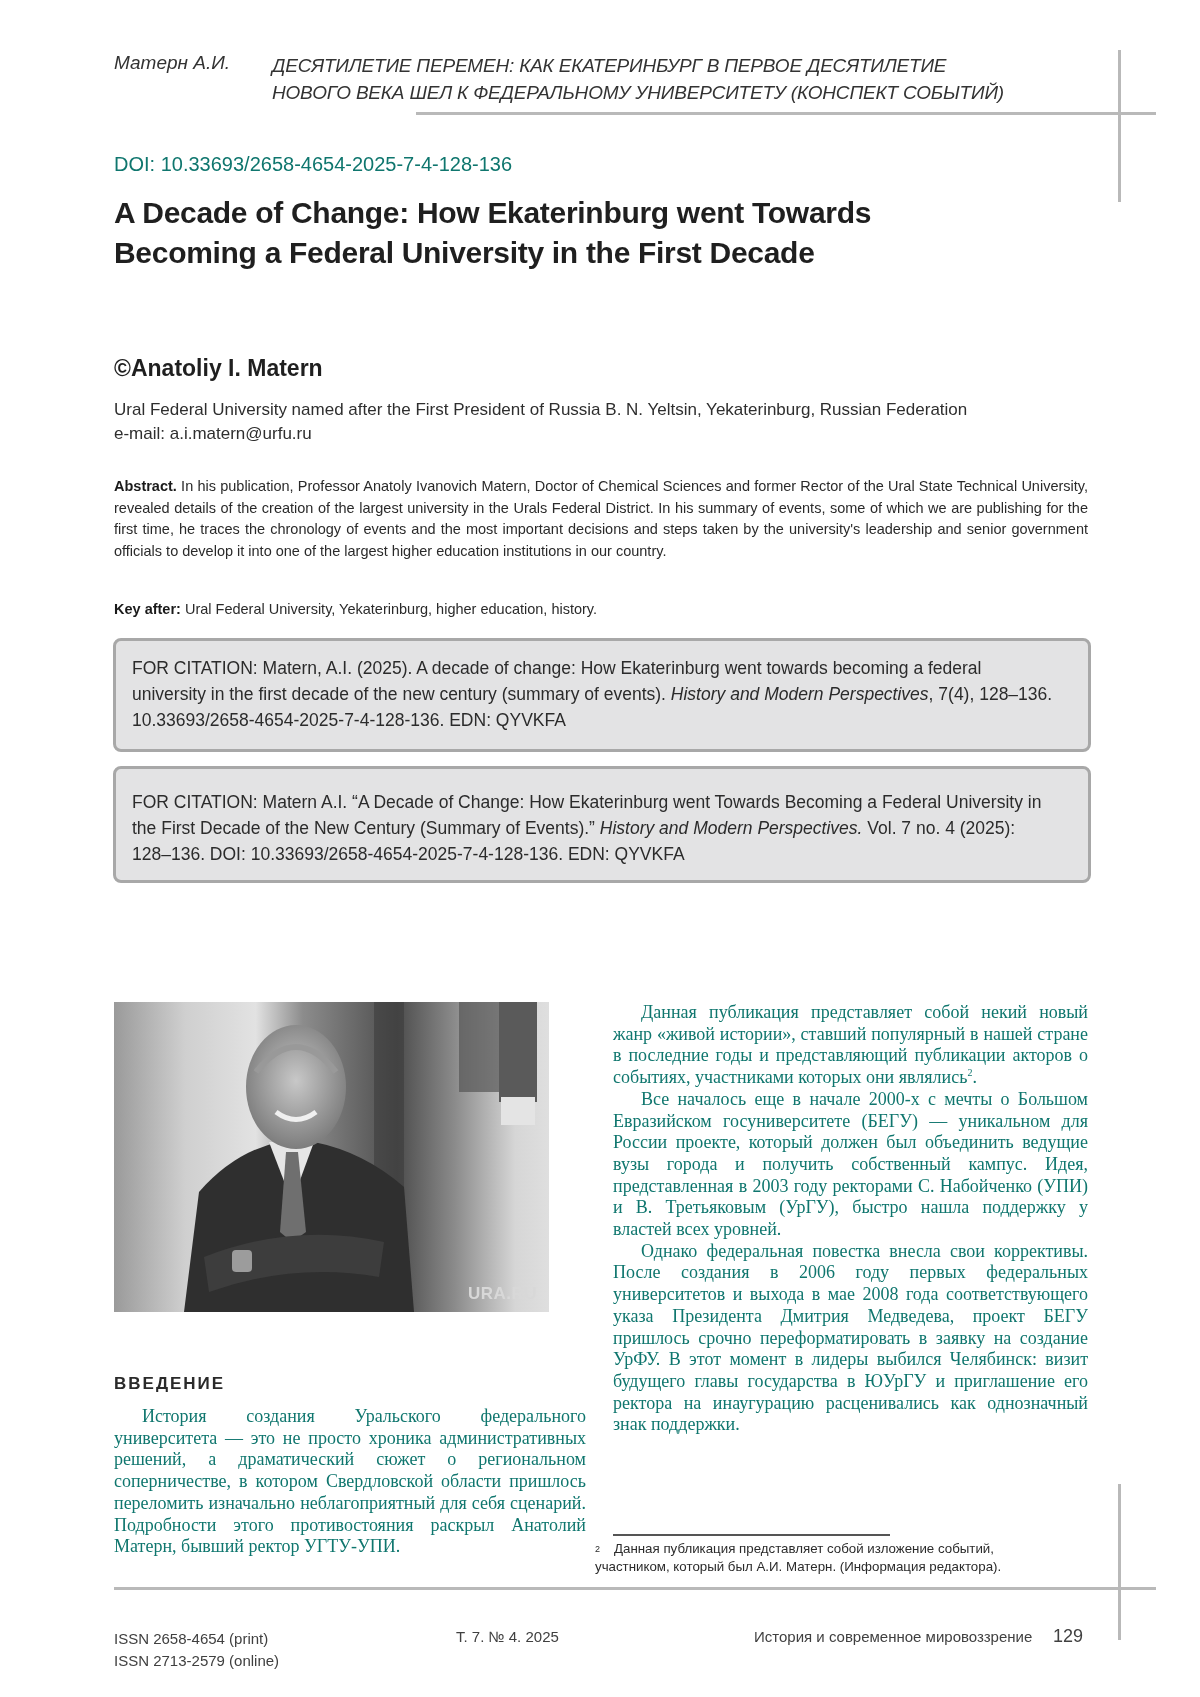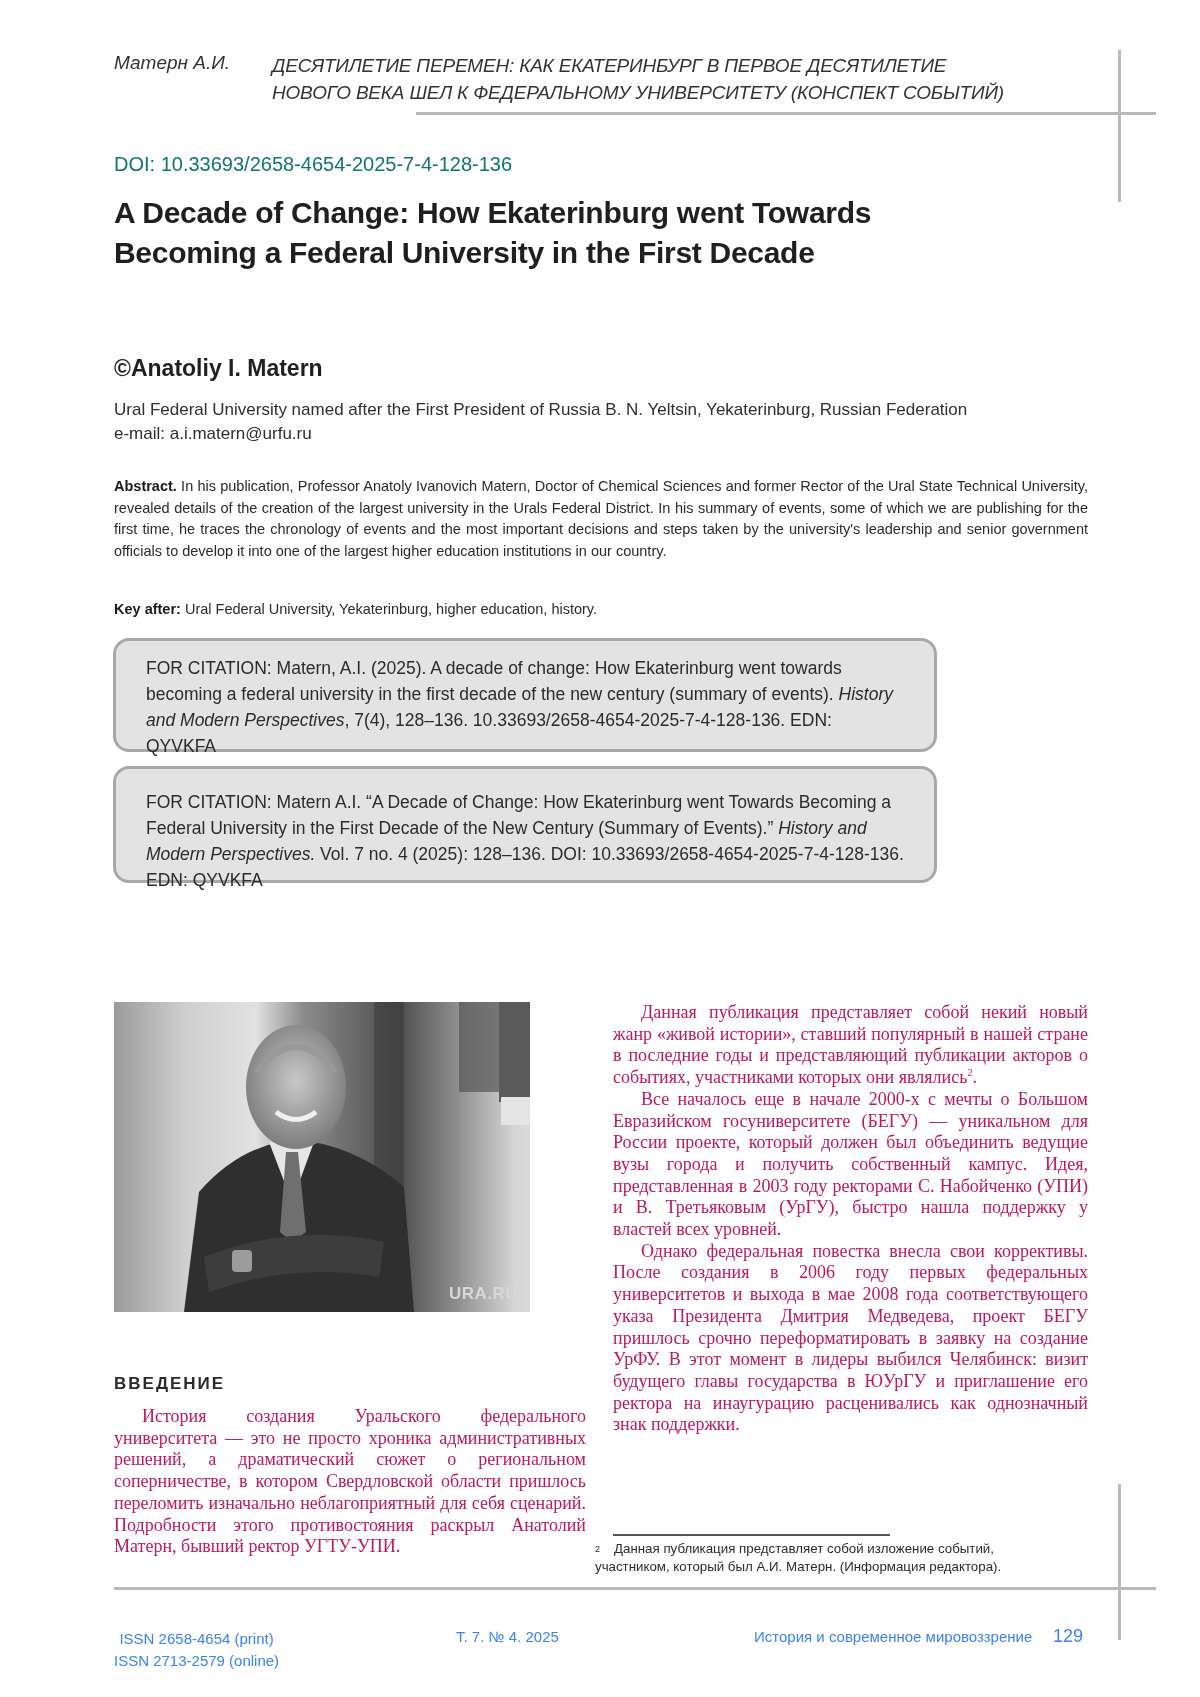--- a/index.html
+++ b/index.html
@@ -31,59 +31,60 @@
   .affil { left: 114px; top: 398px; font-size: 17px; line-height: 24px; color: #2e2e2e; }
 
   .abstract {
     left: 114px; top: 476px; width: 974px; font-size: 14.5px; line-height: 21.5px;
     text-align: justify; color: #2a2a2a;
   }
   .abstract b, .keywords b { font-weight: bold; color: #1a1a1a; }
   .keywords { left: 114px; top: 601px; font-size: 14.5px; color: #2a2a2a; }
 
   .cite-box {
-    left: 113px; width: 824px; background: #e3e3e4;
-    border: 3px solid #a8a8a8; border-radius: 16px; box-sizing: border-box;
-    padding: 14px 30px 0 30px; font-size: 17.5px; line-height: 26px; color: #2b2b2b;
+    left: 113px; width: 978px; background: #e3e3e4;
+    border: 3px solid #a8a8a8; border-radius: 8px; box-sizing: border-box;
+    padding: 14px 30px 0 16px; font-size: 17.5px; line-height: 26px; color: #2b2b2b;
   }
   .cite-box i { font-style: italic; }
   .cite1 { top: 638px; height: 114px; }
   .cite2 { top: 766px; height: 117px; padding-top: 20px; }
 
   .photo {
     left: 114px; top: 1002px; width: 416px; height: 310px;
     background: linear-gradient(90deg, #8a8a8a 0%, #c9c9c9 12%, #dcdcdc 25%, #777 40%, #4a4a4a 55%, #3a3a3a 62%, #7a7a7a 70%, #cfcfcf 82%, #e6e6e6 100%);
     overflow: hidden;
+    padding-left: 19px;
   }
   .photo svg { position: absolute; left: 0; top: 0; }
   .photo-credit {
     position: absolute; right: 12px; bottom: 8px; font-weight: bold; font-size: 17px;
     color: #d8d8d8; font-family: "Liberation Sans", sans-serif; letter-spacing: 0.5px;
   }
 
   .section-h {
     left: 114px; top: 1374px; font-size: 17px; font-weight: bold; letter-spacing: 2px; color: #2a2a2a;
   }
   .col {
     font-family: "Liberation Serif", serif; font-size: 18px; line-height: 21.7px;
-    color: #be185d; text-align: justify;
+    color: #0f766e; text-align: justify;
   }
   .col p { margin: 0; text-indent: 28px; }
   .col-left { left: 114px; top: 1406px; width: 472px; }
   .col-right { left: 613px; top: 1002px; width: 475px; }
   .col sup { font-size: 10px; line-height: 0; }
 
   .fn-rule { left: 613px; top: 1534px; width: 277px; height: 2px; background: #555; }
   .footnote {
     left: 595px; top: 1540px; width: 475px; font-size: 13.3px; line-height: 18px; color: #2b2b2b;
   }
   .footnote .fn-num { font-size: 9px; vertical-align: top; margin-right: 14px; }
   .footnote .fn-text { display: inline; }
 
-  .footer { font-size: 15px; color: #3b82f6; text-align: center; }
+  .footer { font-size: 15px; color: #404040; }
   .f-issn { left: 114px; top: 1628px; line-height: 22px; }
   .f-vol { left: 456px; top: 1628px; }
   .f-journal { left: 754px; top: 1628px; }
   .f-page { left: 1053px; top: 1626px; font-size: 18px; }
 </style>
 </head>
 <body>
 
 <div class="abs rh-author">Матерн А.И.</div>
 <div class="abs rh-title">

